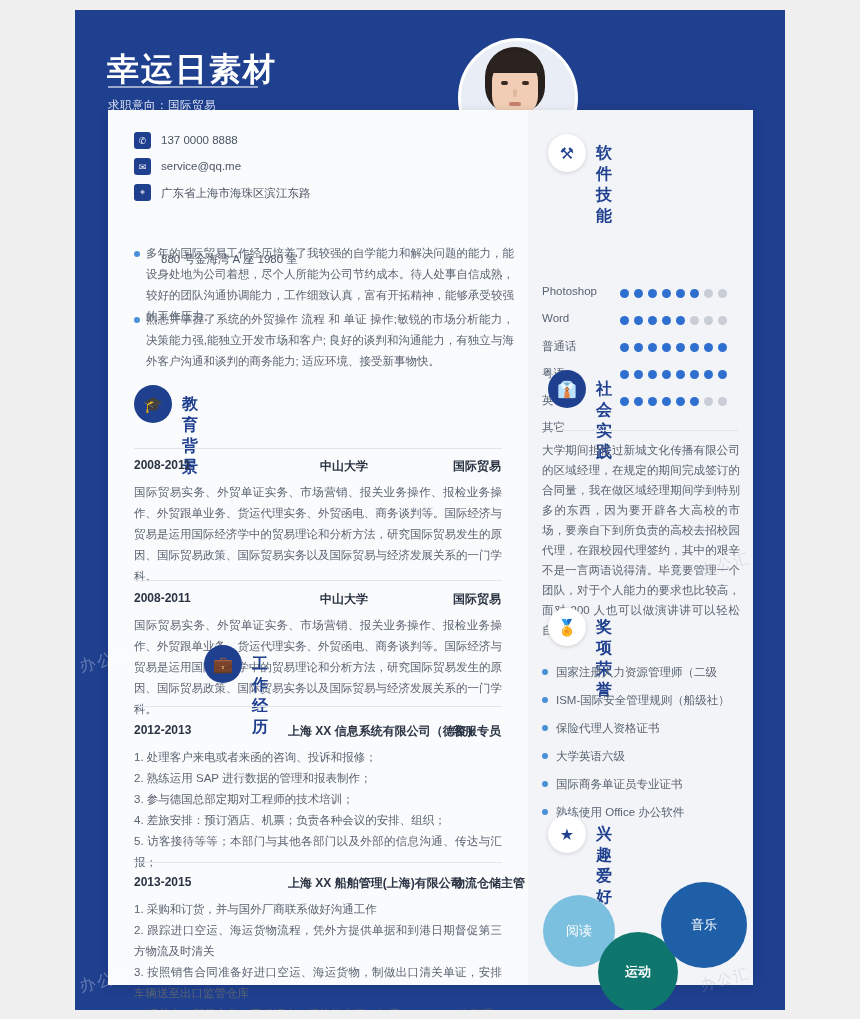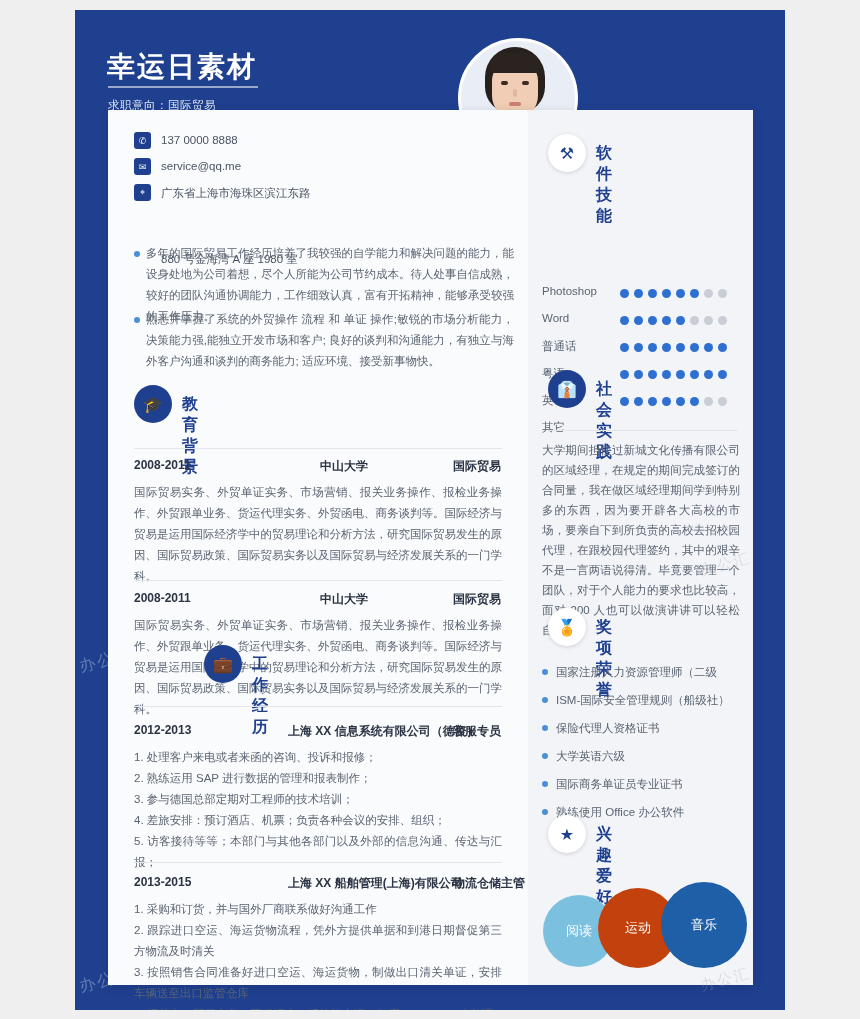--- a/index.html
+++ b/index.html
@@ -10,21 +10,21 @@
     overflow:hidden;
   }
   .page{
     position:absolute;left:75px;top:10px;width:710px;height:1000px;
     background:#1f3f8f;
     overflow:hidden;
   }
   
   .hdr{position:absolute;left:0;top:0;width:710px;height:190px;background:#1f3f8f;}
   .brand{
-    position:absolute;left:32px;top:38px;color:#fff;font-size:28px;font-weight:bold;
+    position:absolute;left:32px;top:38px;color:#fff;font-size:32px;font-weight:bold;
     letter-spacing:2px;
   }
   .brand-rule{position:absolute;left:33px;top:76px;width:150px;height:2px;background:#ffffff;opacity:.55;}
   .obj{position:absolute;left:33px;top:88px;color:#dfe6f6;font-size:11.5px;letter-spacing:.5px;text-align:center;}
   .photo{
     position:absolute;left:383px;top:28px;width:114px;height:114px;border-radius:50%;
     background:#e9eef6;border:3px solid #ffffff;overflow:hidden;
   }
   .face{position:absolute;left:0;top:0;width:108px;height:108px;}
   .face .hair{position:absolute;left:24px;top:6px;width:60px;height:66px;border-radius:30px 30px 26px 26px;background:#27201c;}
@@ -237,21 +237,21 @@
     </div>
 
     <div class="sec" style="left:440px;top:705px;">
       <div class="circ" style="background:#ffffff;color:#1f3f8f;box-shadow:0 1px 4px rgba(0,0,0,.15);">★</div>
       <div class="stitle">兴趣爱好</div>
     </div>
 
     <div class="bubble" style="left:435px;top:785px;width:72px;height:72px;background:#7cc0e0;">
       <span>阅读</span>
     </div>
-    <div class="bubble" style="left:490px;top:778px;width:80px;height:80px;background:#c2410c;">
+    <div class="bubble" style="left:490px;top:822px;width:80px;height:80px;background:#0f766e;font-weight:bold;">
       <span>运动</span>
     </div>
     <div class="bubble" style="left:553px;top:772px;width:86px;height:86px;background:#1f5fa8;">
       <span>音乐</span>
     </div>
   </div>
 
   <div class="wm" style="left:4px;top:640px;transform:rotate(-15deg);">办公汇</div>
   <div class="wm2" style="left:625px;top:545px;transform:rotate(-15deg);">办公汇</div>
   <div class="wm" style="left:4px;top:960px;transform:rotate(-15deg);">办公汇</div>

